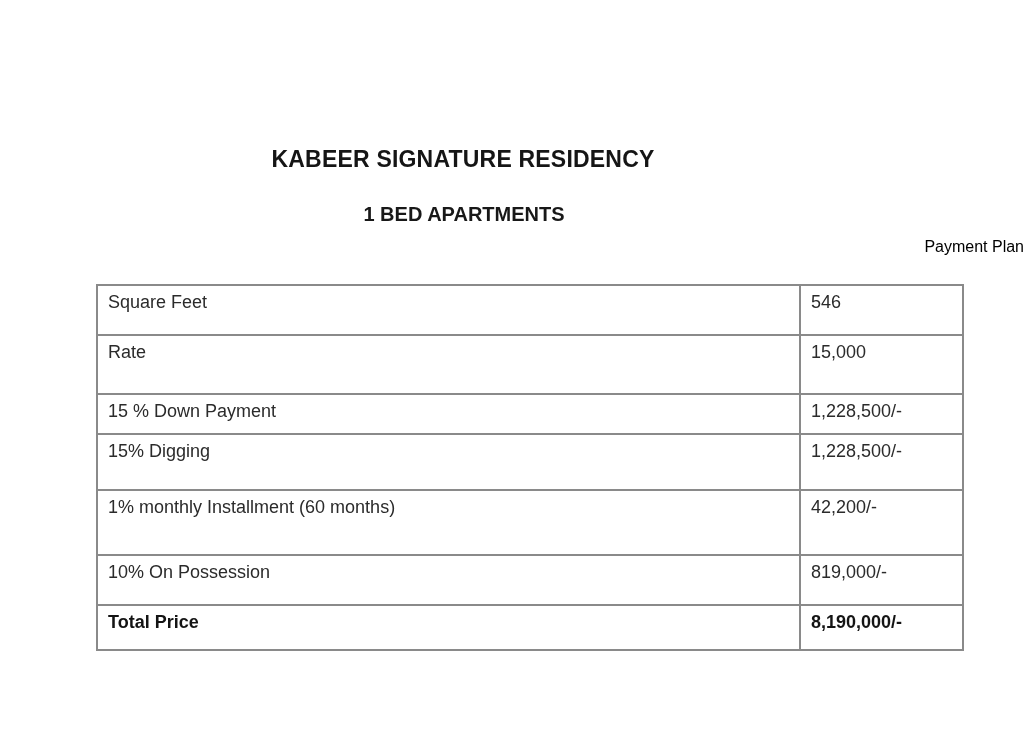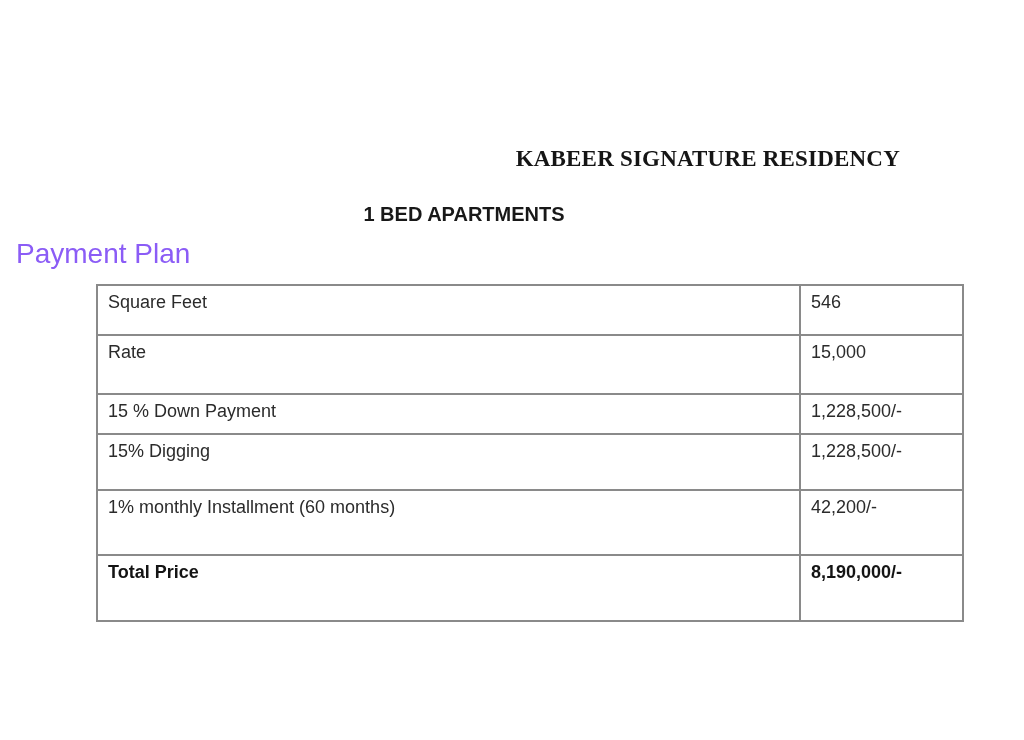--- a/index.html
+++ b/index.html
@@ -13,49 +13,48 @@
       position: relative;
       overflow: hidden;
       font-family: "Liberation Sans", "DejaVu Sans", sans-serif;
       color: #1f1f1f;
     }
     .title {
       position: absolute;
       left: 0;
       width: 900px;
       top: 146px;
-      text-align: right;
+      text-align: center;
       font-weight: bold;
       font-size: 23px;
       letter-spacing: 0.2px;
       color: #151515;
       padding-left: 26px;
       box-sizing: border-box;
-      font-family: Liberation Serif, serif;
     }
     .subtitle {
       position: absolute;
       left: 0;
       width: 912px;
       top: 203px;
       text-align: center;
       font-weight: bold;
       font-size: 20px;
       color: #181818;
       padding-left: 16px;
       box-sizing: border-box;
     }
     .plan-label {
       position: absolute;
       left: 0;
       width: 1024px;
       top: 238px;
-      text-align: left;
-      font-size: 28px;
-      color: #8b5cf6;
+      text-align: right;
+      font-size: 16px;
+      color: #000000;
       padding-left: 16px;
       box-sizing: border-box;
     }
     table.plan {
       position: absolute;
       left: 96px;
       top: 284px;
       width: 866px;
       border-collapse: collapse;
       table-layout: fixed;
@@ -102,18 +101,22 @@
       <td>1,228,500/-</td>
     </tr>
     <tr style="height:56px">
       <td>15% Digging</td>
       <td>1,228,500/-</td>
     </tr>
     <tr style="height:65px">
       <td>1% monthly Installment (60 months)</td>
       <td>42,200/-</td>
     </tr>
-    <tr class="total" style="height:66px">
+    <tr style="height:50px">
+      <td>10% On Possession</td>
+      <td>819,000/-</td>
+    </tr>
+    <tr class="total" style="height:45px">
       <td>Total Price</td>
       <td>8,190,000/-</td>
     </tr>
   </tbody>
 </table>
 
 </body></html>

